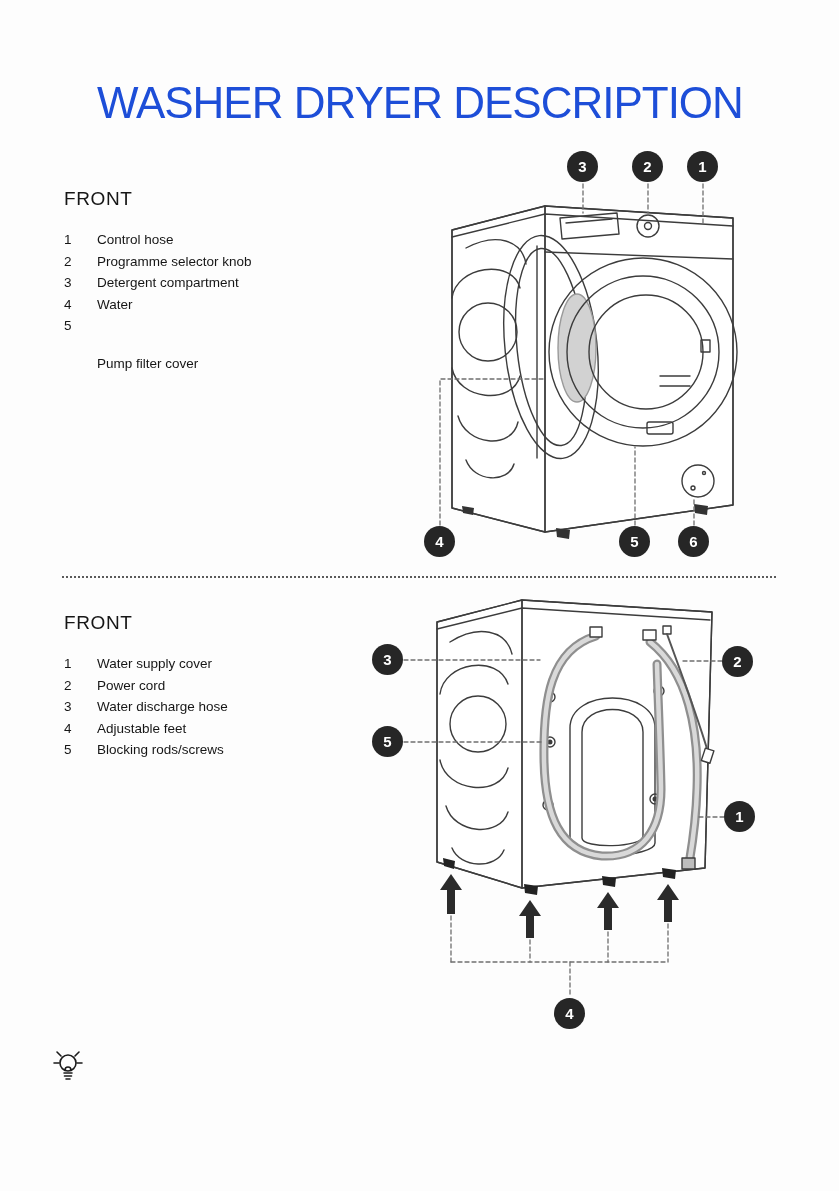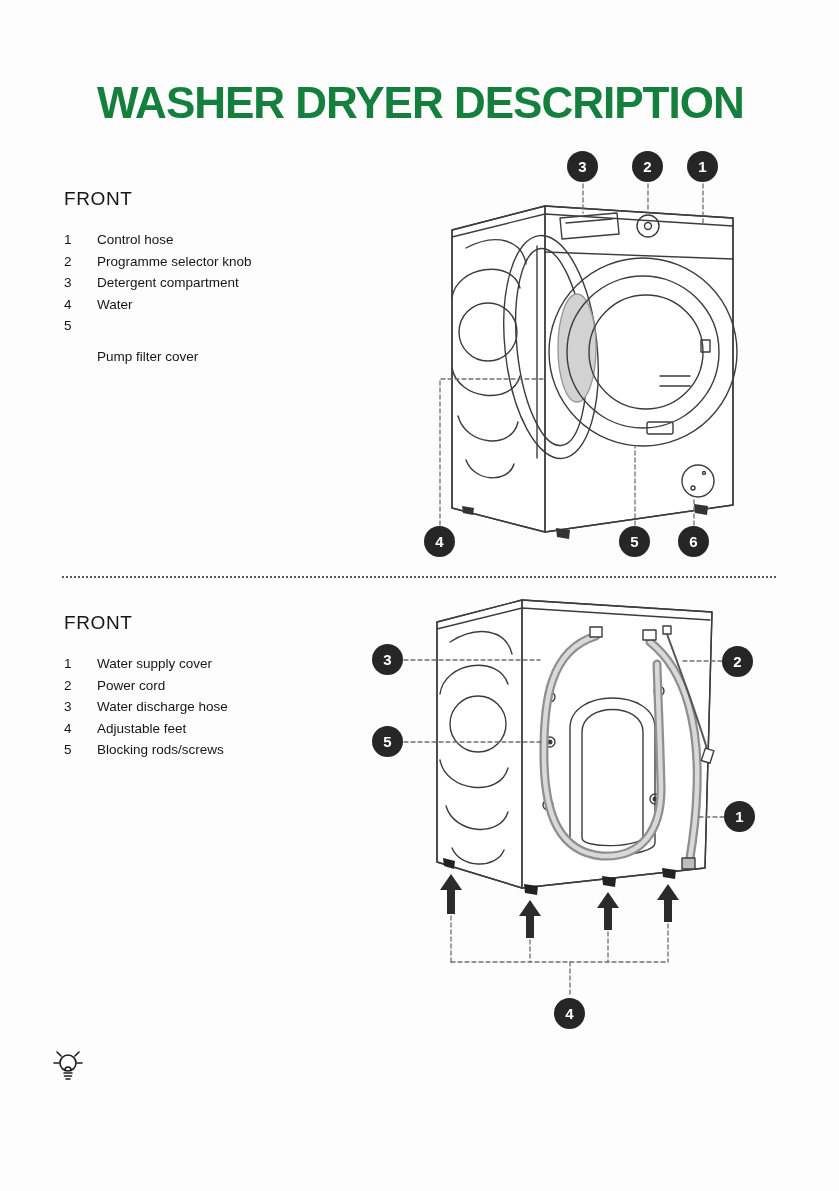--- a/index.html
+++ b/index.html
@@ -1,24 +1,24 @@
 <!DOCTYPE html>
 <html style="--callout_bg: #262626; --callout_text: #ffffff; --line: #3c3c3c; --hose: #8f8f8f;"><head>
 <meta charset="utf-8">
 <style>
   *{margin:0;padding:0;box-sizing:border-box}
   html,body{background:#ffffff}
   body{font-family:"Liberation Sans","DejaVu Sans",sans-serif;color:#161616}
   .page{position:relative;width:839px;height:1191px;background:#fdfdfd;margin:0 auto;overflow:hidden}
-  .title{position:absolute;left:97px;top:78px;font-size:44px;font-weight:700;letter-spacing:-1px;color:#15803d;white-space:nowrap}
+  .title{position:absolute;left:97px;top:78px;font-size:44px;font-weight:400;letter-spacing:-1px;color:#1d4ed8;white-space:nowrap}
   .section-heading{position:absolute;font-size:19px;letter-spacing:.6px;color:#161616}
   .legend{position:absolute;font-size:13.5px;color:#161616}
   .legend-row{display:flex;line-height:21.6px}
   .legend-num{width:33px;flex:none}
-  .legend-row.gap{margin-top:9px}
+  .legend-row.gap{margin-top:16px}
   .callout{position:absolute;width:31px;height:31px;border-radius:50%;
            background:var(--callout_bg,#262626);color:var(--callout_text,#ffffff);
            display:flex;align-items:center;justify-content:center;
            font-size:15px;font-weight:700}
   .diag{position:absolute}
   .divider{position:absolute;left:62px;top:576px;width:714px;height:0;border-top:2px dotted #5a5a5a}
   .bulb{position:absolute;left:50px;top:1046px}
 </style>
 </head>
 <body>

